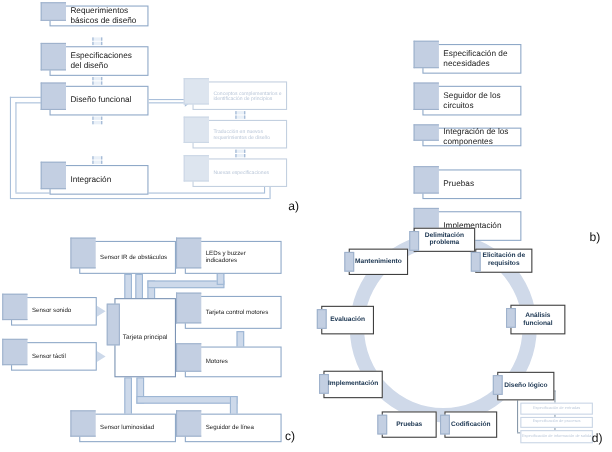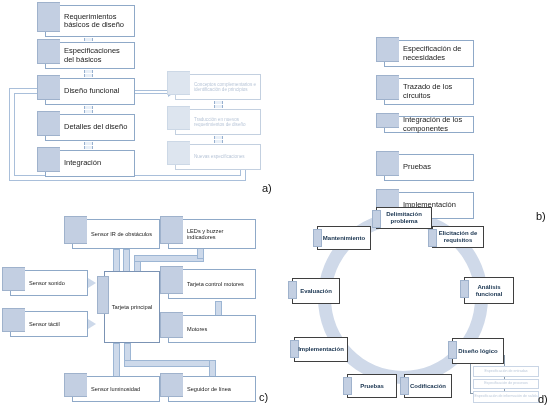--- a/index.html
+++ b/index.html
@@ -192,42 +192,38 @@
   <div class="line" style="left:14px;top:175px;width:226px;height:1px;"></div>
   <div class="line" style="left:240px;top:160px;width:1px;height:16px;"></div>
   <div class="line" style="left:245px;top:160px;width:1px;height:21px;"></div>
 
   <div style="position:absolute;left:39px;top:86px;width:0;height:0;border-top:5px solid transparent;border-bottom:5px solid transparent;border-left:7px solid #a9bfda;z-index:3;"></div>
 
   <div class="line" style="left:135px;top:90px;width:36px;height:1px;"></div>
   <div class="line" style="left:135px;top:93px;width:36px;height:1px;"></div>
   <div style="position:absolute;left:168px;top:87px;width:0;height:0;border-top:5px solid transparent;border-bottom:5px solid transparent;border-left:7px solid #a9bfda;z-index:3;"></div>
 
-  <div class="pbox" style="left:45px;top:5px;width:90px;height:32px;font-size:7.5px;">
+  <div class="pbox" style="left:45px;top:5px;width:90px;height:19px;font-size:7.5px;">
     <span class="tab"></span>
     <span class="lbl">Requerimientos básicos de diseño</span>
   </div>
   <div class="chev" style="left:83px;top:34px;"></div>
 
   <div class="pbox" style="left:45px;top:42px;width:90px;height:27px;font-size:7.5px;">
     <span class="tab"></span>
-    <span class="lbl">Especificaciones del básicos</span>
+    <span class="lbl">Especificaciones del diseño</span>
   </div>
   <div class="chev" style="left:83px;top:70px;"></div>
 
   <div class="pbox" style="left:45px;top:78px;width:90px;height:27px;font-size:7.5px;">
     <span class="tab"></span>
     <span class="lbl">Diseño funcional</span>
   </div>
   <div class="chev" style="left:83px;top:106px;"></div>
 
-  <div class="pbox" style="left:45px;top:114px;width:90px;height:27px;font-size:7.5px;">
-    <span class="tab"></span>
-    <span class="lbl">Detalles del diseño</span>
-  </div>
   <div class="chev" style="left:83px;top:142px;"></div>
 
   <div class="pbox" style="left:45px;top:150px;width:90px;height:27px;font-size:7.5px;">
     <span class="tab"></span>
     <span class="lbl">Integración</span>
   </div>
 
   <div class="pbox faded" style="left:175px;top:74px;width:86px;height:26px;font-size:4.6px;">
     <span class="tab"></span>
     <span class="lbl">Conceptos complementarios e identificación de principios</span>
@@ -250,21 +246,21 @@
 
 <div class="panel" style="left:284px;top:0;width:276px;height:205px;margin-top:26px;">
 
   <div class="pbox" style="left:100px;top:14px;width:90px;height:27px;font-size:7.5px;">
     <span class="tab"></span>
     <span class="lbl">Especificación de necesidades</span>
   </div>
 
   <div class="pbox" style="left:100px;top:52px;width:90px;height:27px;font-size:7.5px;">
     <span class="tab"></span>
-    <span class="lbl">Trazado de los circuitos</span>
+    <span class="lbl">Seguidor de los circuitos</span>
   </div>
 
   <div class="pbox" style="left:100px;top:90px;width:90px;height:17px;font-size:7.5px;">
     <span class="tab"></span>
     <span class="lbl">Integración de los componentes</span>
   </div>
 
   <div class="pbox" style="left:100px;top:128px;width:90px;height:27px;font-size:7.5px;">
     <span class="tab"></span>
     <span class="lbl">Pruebas</span>

